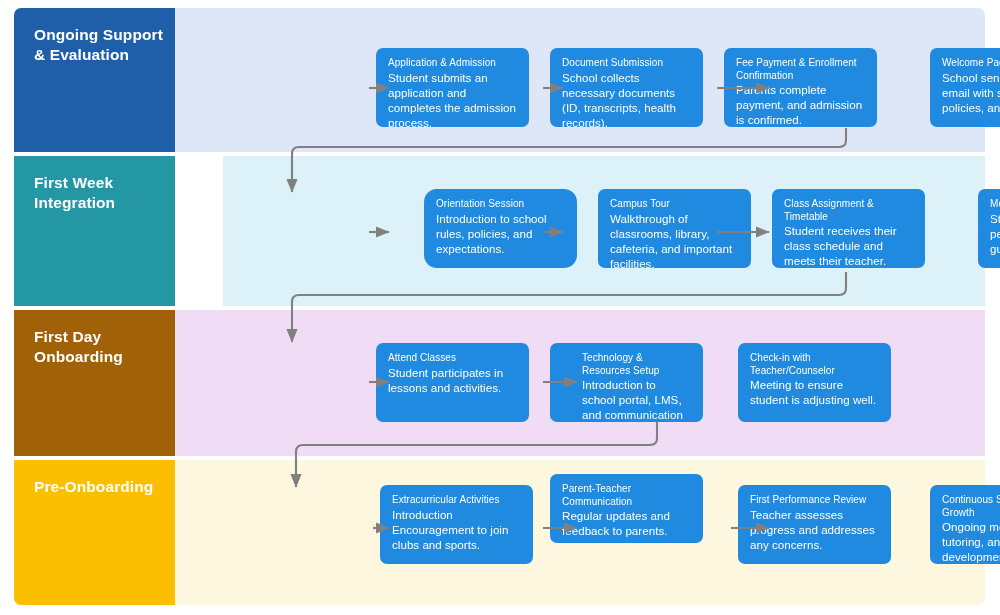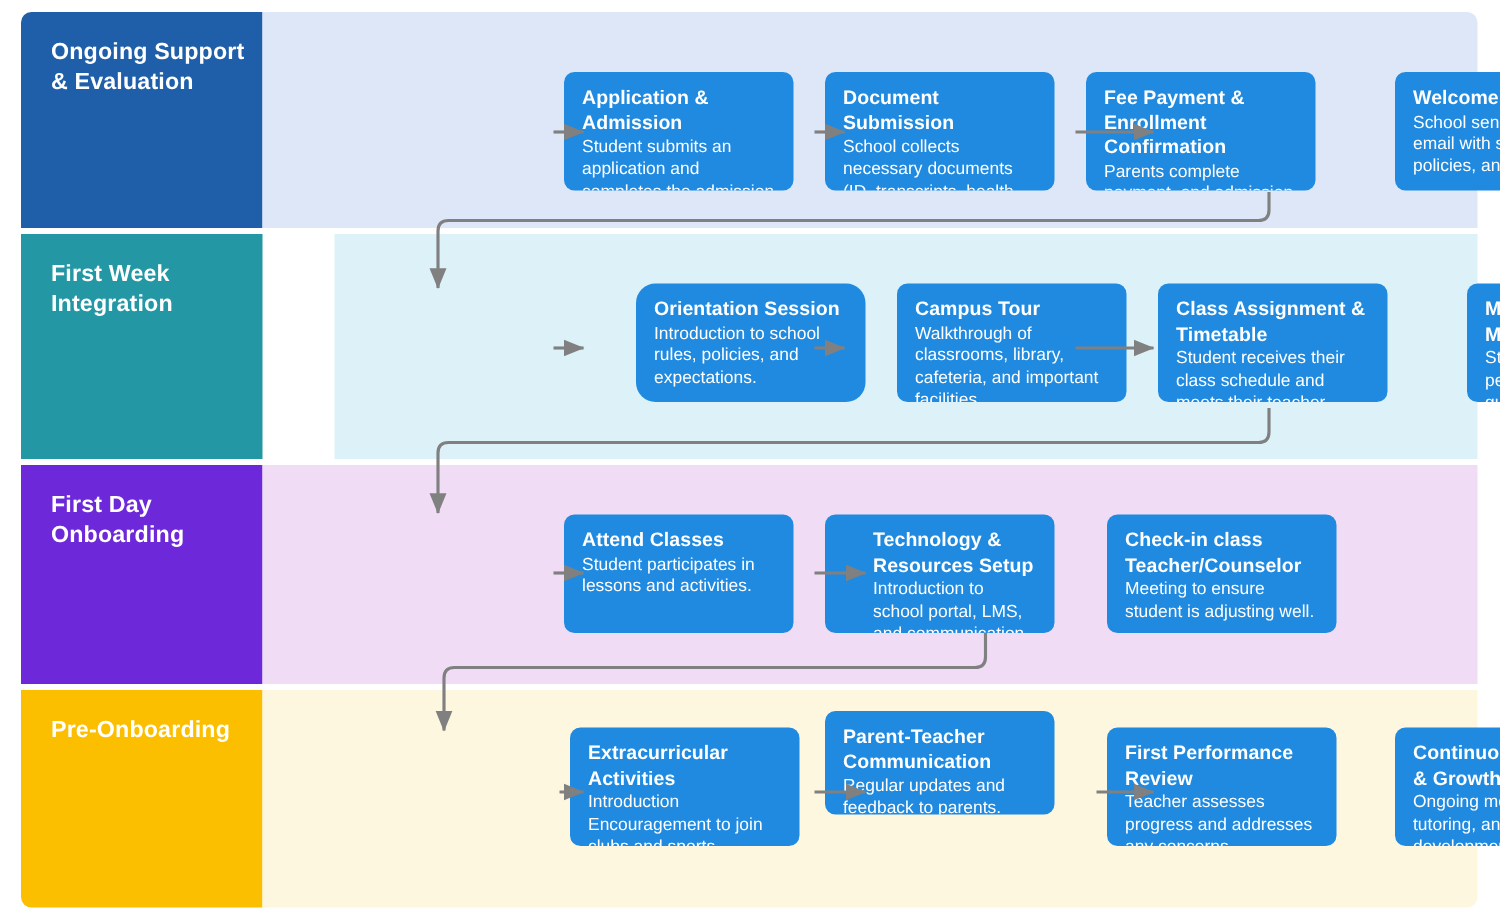--- a/index.html
+++ b/index.html
@@ -50,22 +50,22 @@
   .node {
     position: absolute;
     box-sizing: border-box;
     background: #1f8ae0;
     border-radius: 7px;
     padding: 9px 11px 9px 12px;
     color: #ffffff;
     overflow: hidden;
   }
   .node-title {
-    font-size: 13px;
-    font-weight: bold;
+    font-size: 10px;
+    font-weight: normal;
     line-height: 1.27;
     margin: 0 0 1px 0;
     letter-spacing: 0.05px;
   }
   .node-desc {
     font-size: 11.6px;
     font-weight: normal;
     line-height: 1.29;
     margin: 0;
     letter-spacing: 0.02px;
@@ -128,35 +128,35 @@
         <p class="node-desc">Student receives their class schedule and meets their teacher.</p>
       </div>
       <div class="node" style="left:755px; top:33px; width:153px; height:79px;">
         <p class="node-title">Meet the Buddy or Mentor</p>
         <p class="node-desc">Student is paired with a peer mentor for guidance.</p>
       </div>
     </div>
   </div>
 
   <div class="swimlane" id="lane-2" style="top:310px; height:146px;">
-    <div class="lane-label" style="background:#6d28d9;">
+    <div class="lane-label" style="background:#a16207;">
       <div>First Day</div>
       <div>Onboarding</div>
     </div>
     <div class="lane-body" style="background:#f0ddf5;">
       <div class="node" style="left:201px; top:33px; width:153px; height:79px;">
         <p class="node-title">Attend Classes</p>
         <p class="node-desc">Student participates in lessons and activities.</p>
       </div>
       <div class="node" style="left:375px; top:33px; width:153px; height:79px;padding-left:32px;">
         <p class="node-title">Technology &amp; Resources Setup</p>
         <p class="node-desc">Introduction to school portal, LMS, and communication tools.</p>
       </div>
       <div class="node" style="left:563px; top:33px; width:153px; height:79px;">
-        <p class="node-title">Check-in class Teacher/Counselor</p>
+        <p class="node-title">Check-in with Teacher/Counselor</p>
         <p class="node-desc">Meeting to ensure student is adjusting well.</p>
       </div>
     </div>
   </div>
 
   <div class="swimlane last" id="lane-3" style="top:460px; height:145px;">
     <div class="lane-label" style="background:#fbbf00;">
       <div>Pre-Onboarding</div>
     </div>
     <div class="lane-body" style="background:#fdf7e0;padding-left:48px;">

